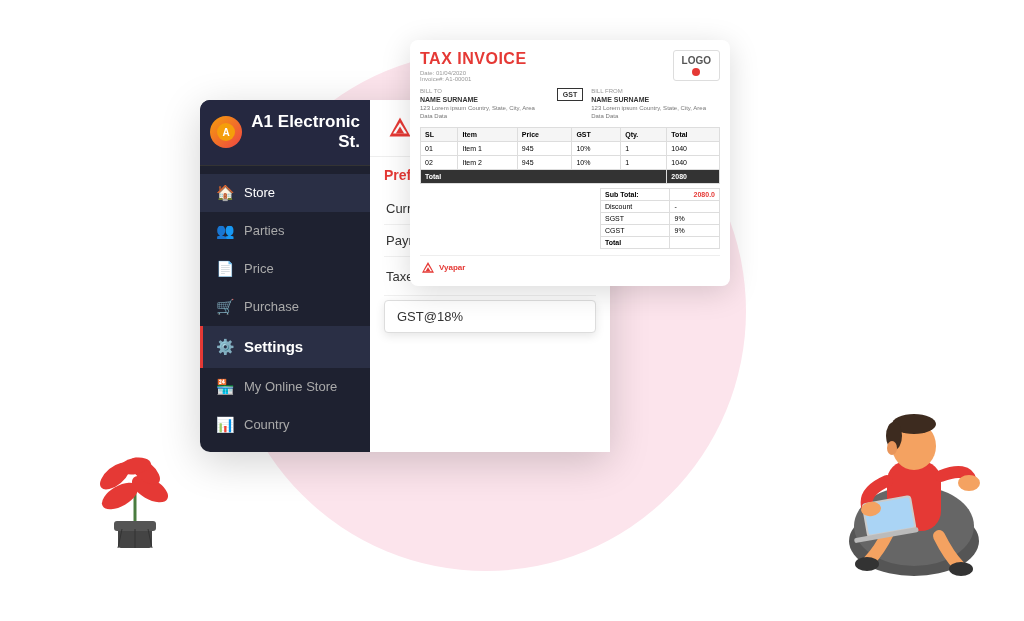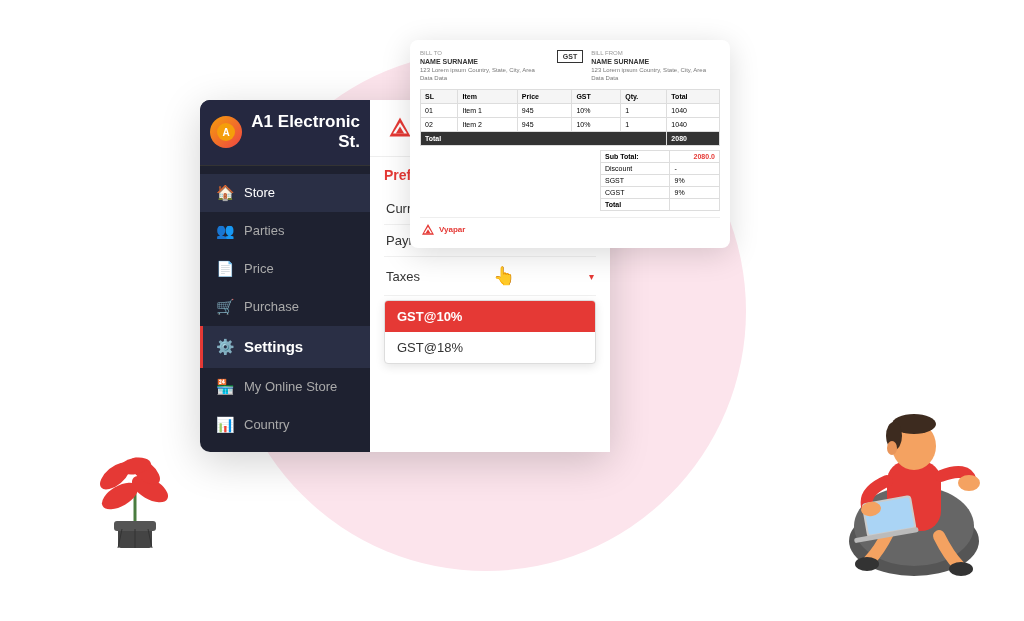--- a/index.html
+++ b/index.html
@@ -522,28 +522,38 @@
       <div class="settings-menu-item">Currency</div>
       <div class="settings-menu-item">Payments</div>
 
       <div class="taxes-row">
         <span class="taxes-label">Taxes</span>
         <span class="hand-icon">👆</span>
         <span class="chevron-down">▾</span>
       </div>
 
       <div class="gst-dropdown">
-        <div class="gst-item selected">GST@10%</div>
         <div class="gst-item">GST@18%</div>
       </div>
     </div>
   </div>
 </div>
 
 <div class="invoice-panel">
+  <div class="invoice-header-row">
+    <div>
+      <div class="tax-invoice-title">TAX INVOICE</div>
+      <div style="font-size:6px;color:#999;margin-top:2px;">Date: 01/04/2020</div>
+      <div style="font-size:6px;color:#999;">Invoice#: A1-00001</div>
+    </div>
+    <div class="logo-box">
+      <span>LOGO</span>
+      <div class="logo-dot"></div>
+    </div>
+  </div>
 
   <div class="bill-section">
     <div class="bill-col">
       <div class="bill-col-label">BILL TO</div>
       <div class="bill-col-name">NAME SURNAME</div>
       <div class="bill-col-addr">123 Lorem ipsum Country, State, City, Area Data Data</div>
     </div>
     <div class="gst-badge">GST</div>
     <div class="bill-col">
       <div class="bill-col-label">BILL FROM</div>

